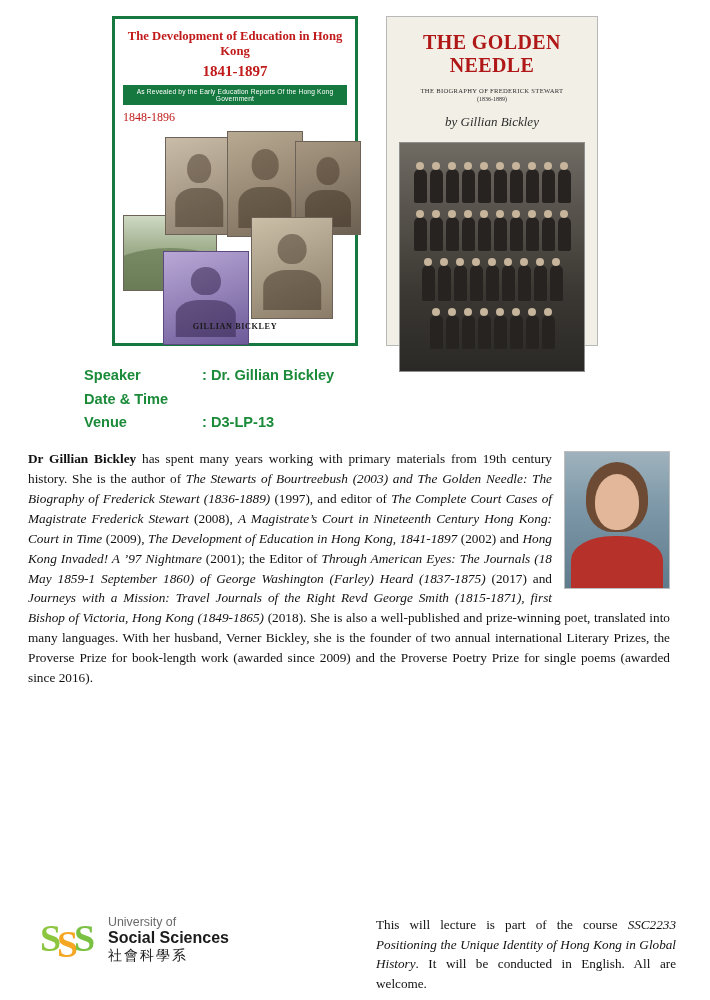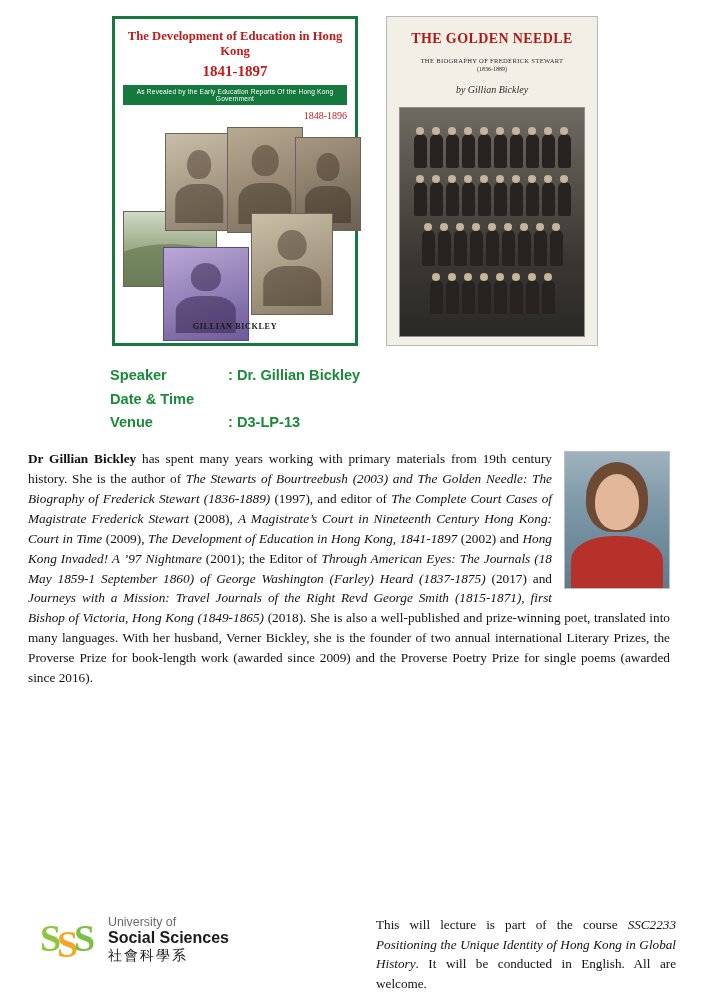--- a/index.html
+++ b/index.html
@@ -124,22 +124,22 @@
     background: #15793f;
     color: #ffffff;
     font-size: 6.6px;
     text-align: center;
     padding: 3px 2px;
     margin-top: 5px;
     letter-spacing: 0.2px;
   }
   .cl-date {
     color: #c01a1a;
-    font-size: 10px;
-    text-align: right;
+    font-size: 12px;
+    text-align: left;
     margin-top: 5px;
     font-family: "Liberation Serif", serif;
   }
   .cl-collage {
     position: relative;
     margin-top: 6px;
     height: 212px;
     width: 100%;
   }
   .cl-photo {
@@ -206,21 +206,21 @@
     height: 330px;
     border: 1px solid #b9b9b9;
     background: #f2efe6;
     box-sizing: border-box;
     padding: 14px 12px;
     position: relative;
   }
   .cr-title {
     color: #b01818;
     font-weight: bold;
-    font-size: 14px;
+    font-size: 20px;
     text-align: center;
     letter-spacing: 0.4px;
     font-family: "Liberation Serif", serif;
   }
   .cr-sub {
     color: #2d2d2d;
     font-size: 6.6px;
     text-align: center;
     margin-top: 10px;
     letter-spacing: 0.3px;
@@ -228,21 +228,21 @@
   }
   .cr-years {
     color: #2d2d2d;
     font-size: 6px;
     text-align: center;
     margin-top: 2px;
     font-family: "Liberation Serif", serif;
   }
   .cr-author {
     color: #2d2d2d;
-    font-size: 10px;
+    font-size: 13px;
     text-align: center;
     margin-top: 12px;
     font-style: italic;
     font-family: "Liberation Serif", serif;
   }
   .cr-photo {
     margin-top: 12px;
     height: 228px;
     border: 1px solid #8e8e8e;
     background: #4a4a4a;
@@ -280,21 +280,21 @@
   .row2 { top: 74px; }
   .row2 .person { height: 34px; }
   .row3 { top: 122px; }
   .row3 .person { height: 36px; }
   .row4 { top: 172px; }
   .row4 .person { height: 34px; }
 
   
   .details {
     margin: 18px 0 0 0;
-    padding-left: 110px;
+    padding-left: 84px;
     color: #1b8b3a;
     font-weight: bold;
     font-size: 14.6px;
     line-height: 1.62;
   }
   .details .row {
     display: flex;
   }
   .details .lab { width: 118px; flex: 0 0 auto; }
   .details .val { }

